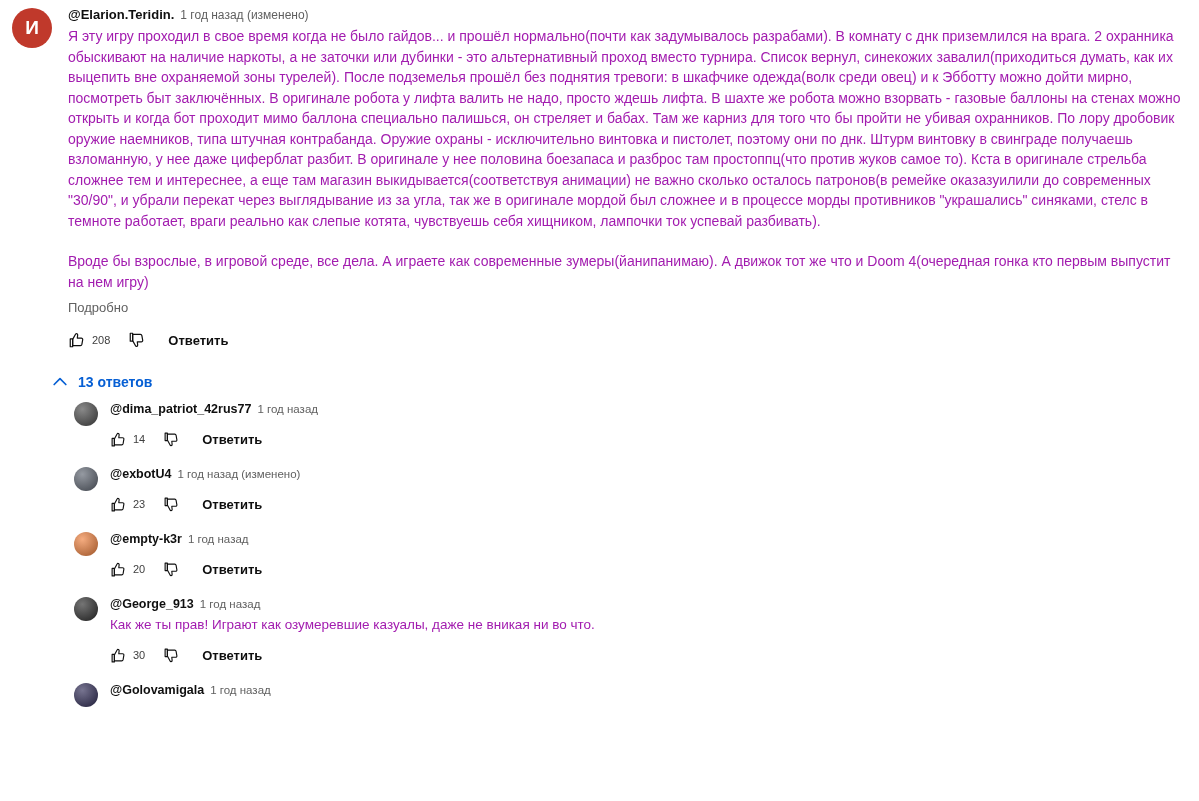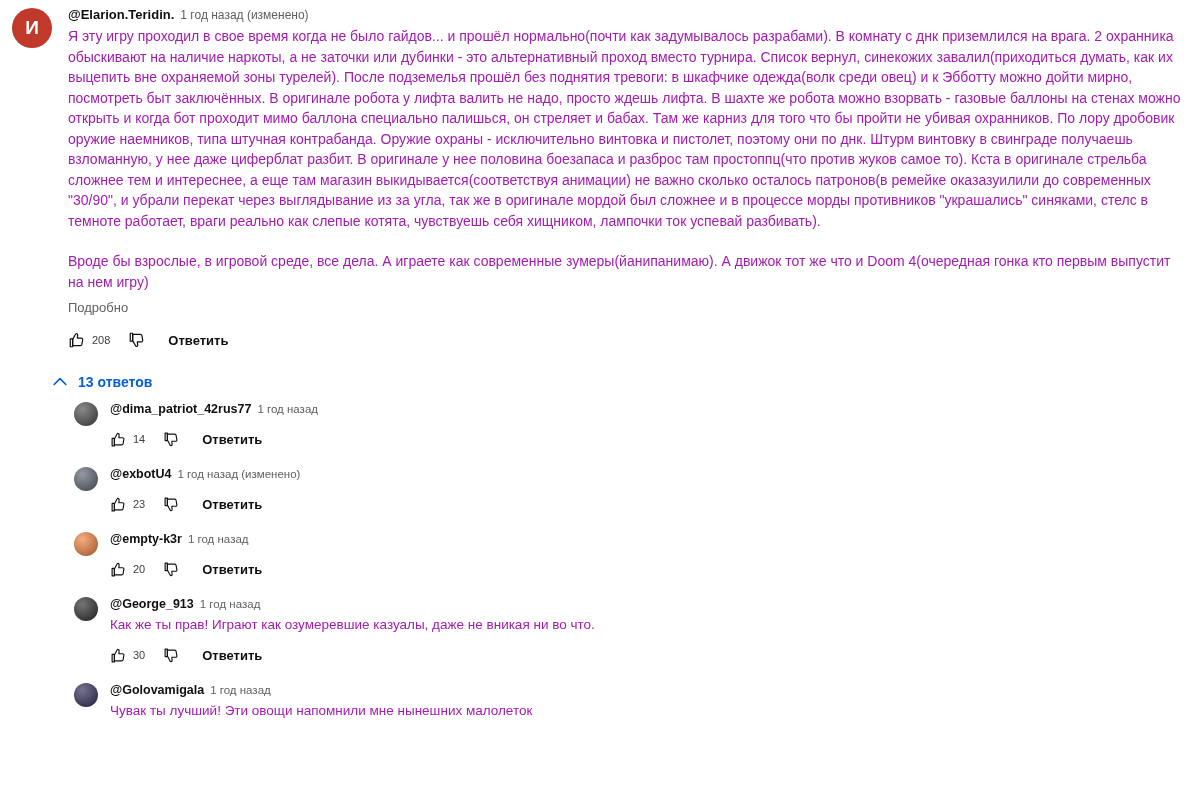--- a/index.html
+++ b/index.html
@@ -313,18 +313,17 @@
       </div>
     </div>
 
     <div class="reply">
       <div class="avatar avatar-sm" id="r4-avatar" style="background: radial-gradient(circle at 35% 30%, rgba(255, 255, 255, 0.35), rgba(0, 0, 0, 0.35)) rgb(46, 42, 85);"></div>
       <div class="comment-body">
         <div class="comment-header">
           <span class="author">@Golovamigala</span>
           <span class="timestamp">1 год назад</span>
         </div>
-        <div class="comment-text">Чувак ты лучший! Эти овощи напомнили мне нынешних малолеток</div>
       </div>
     </div>
 
   </div>
 </div>
 
 </body></html>

